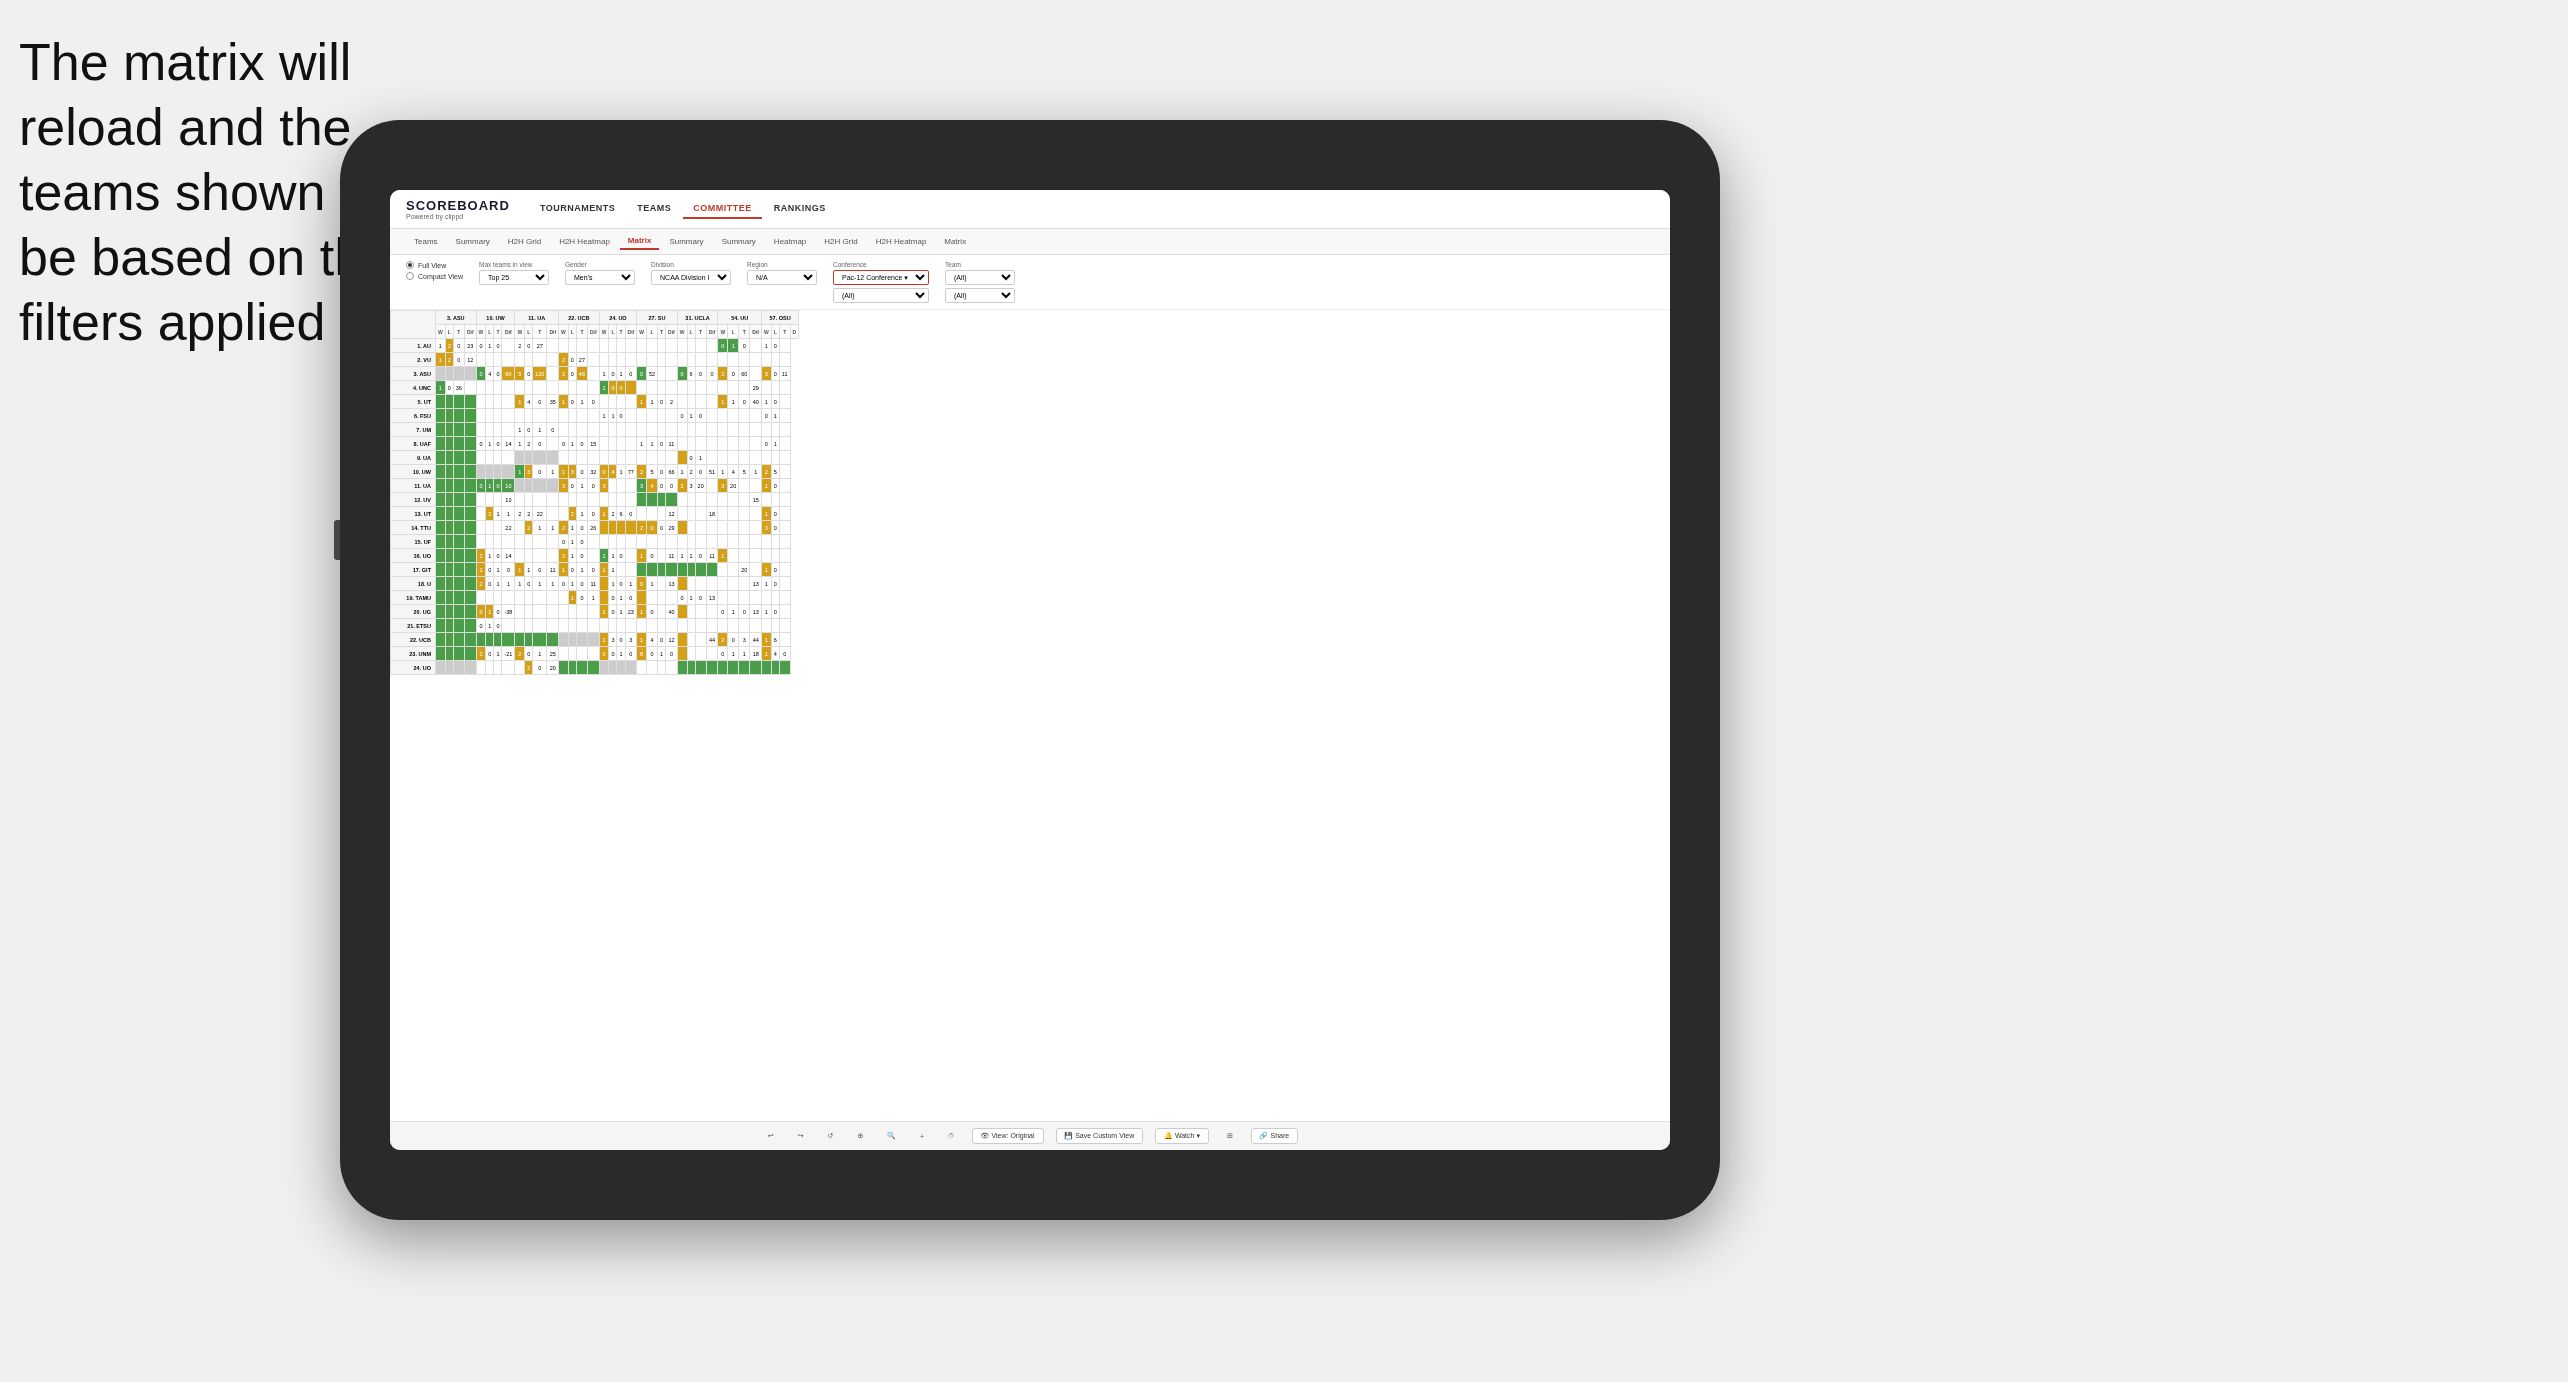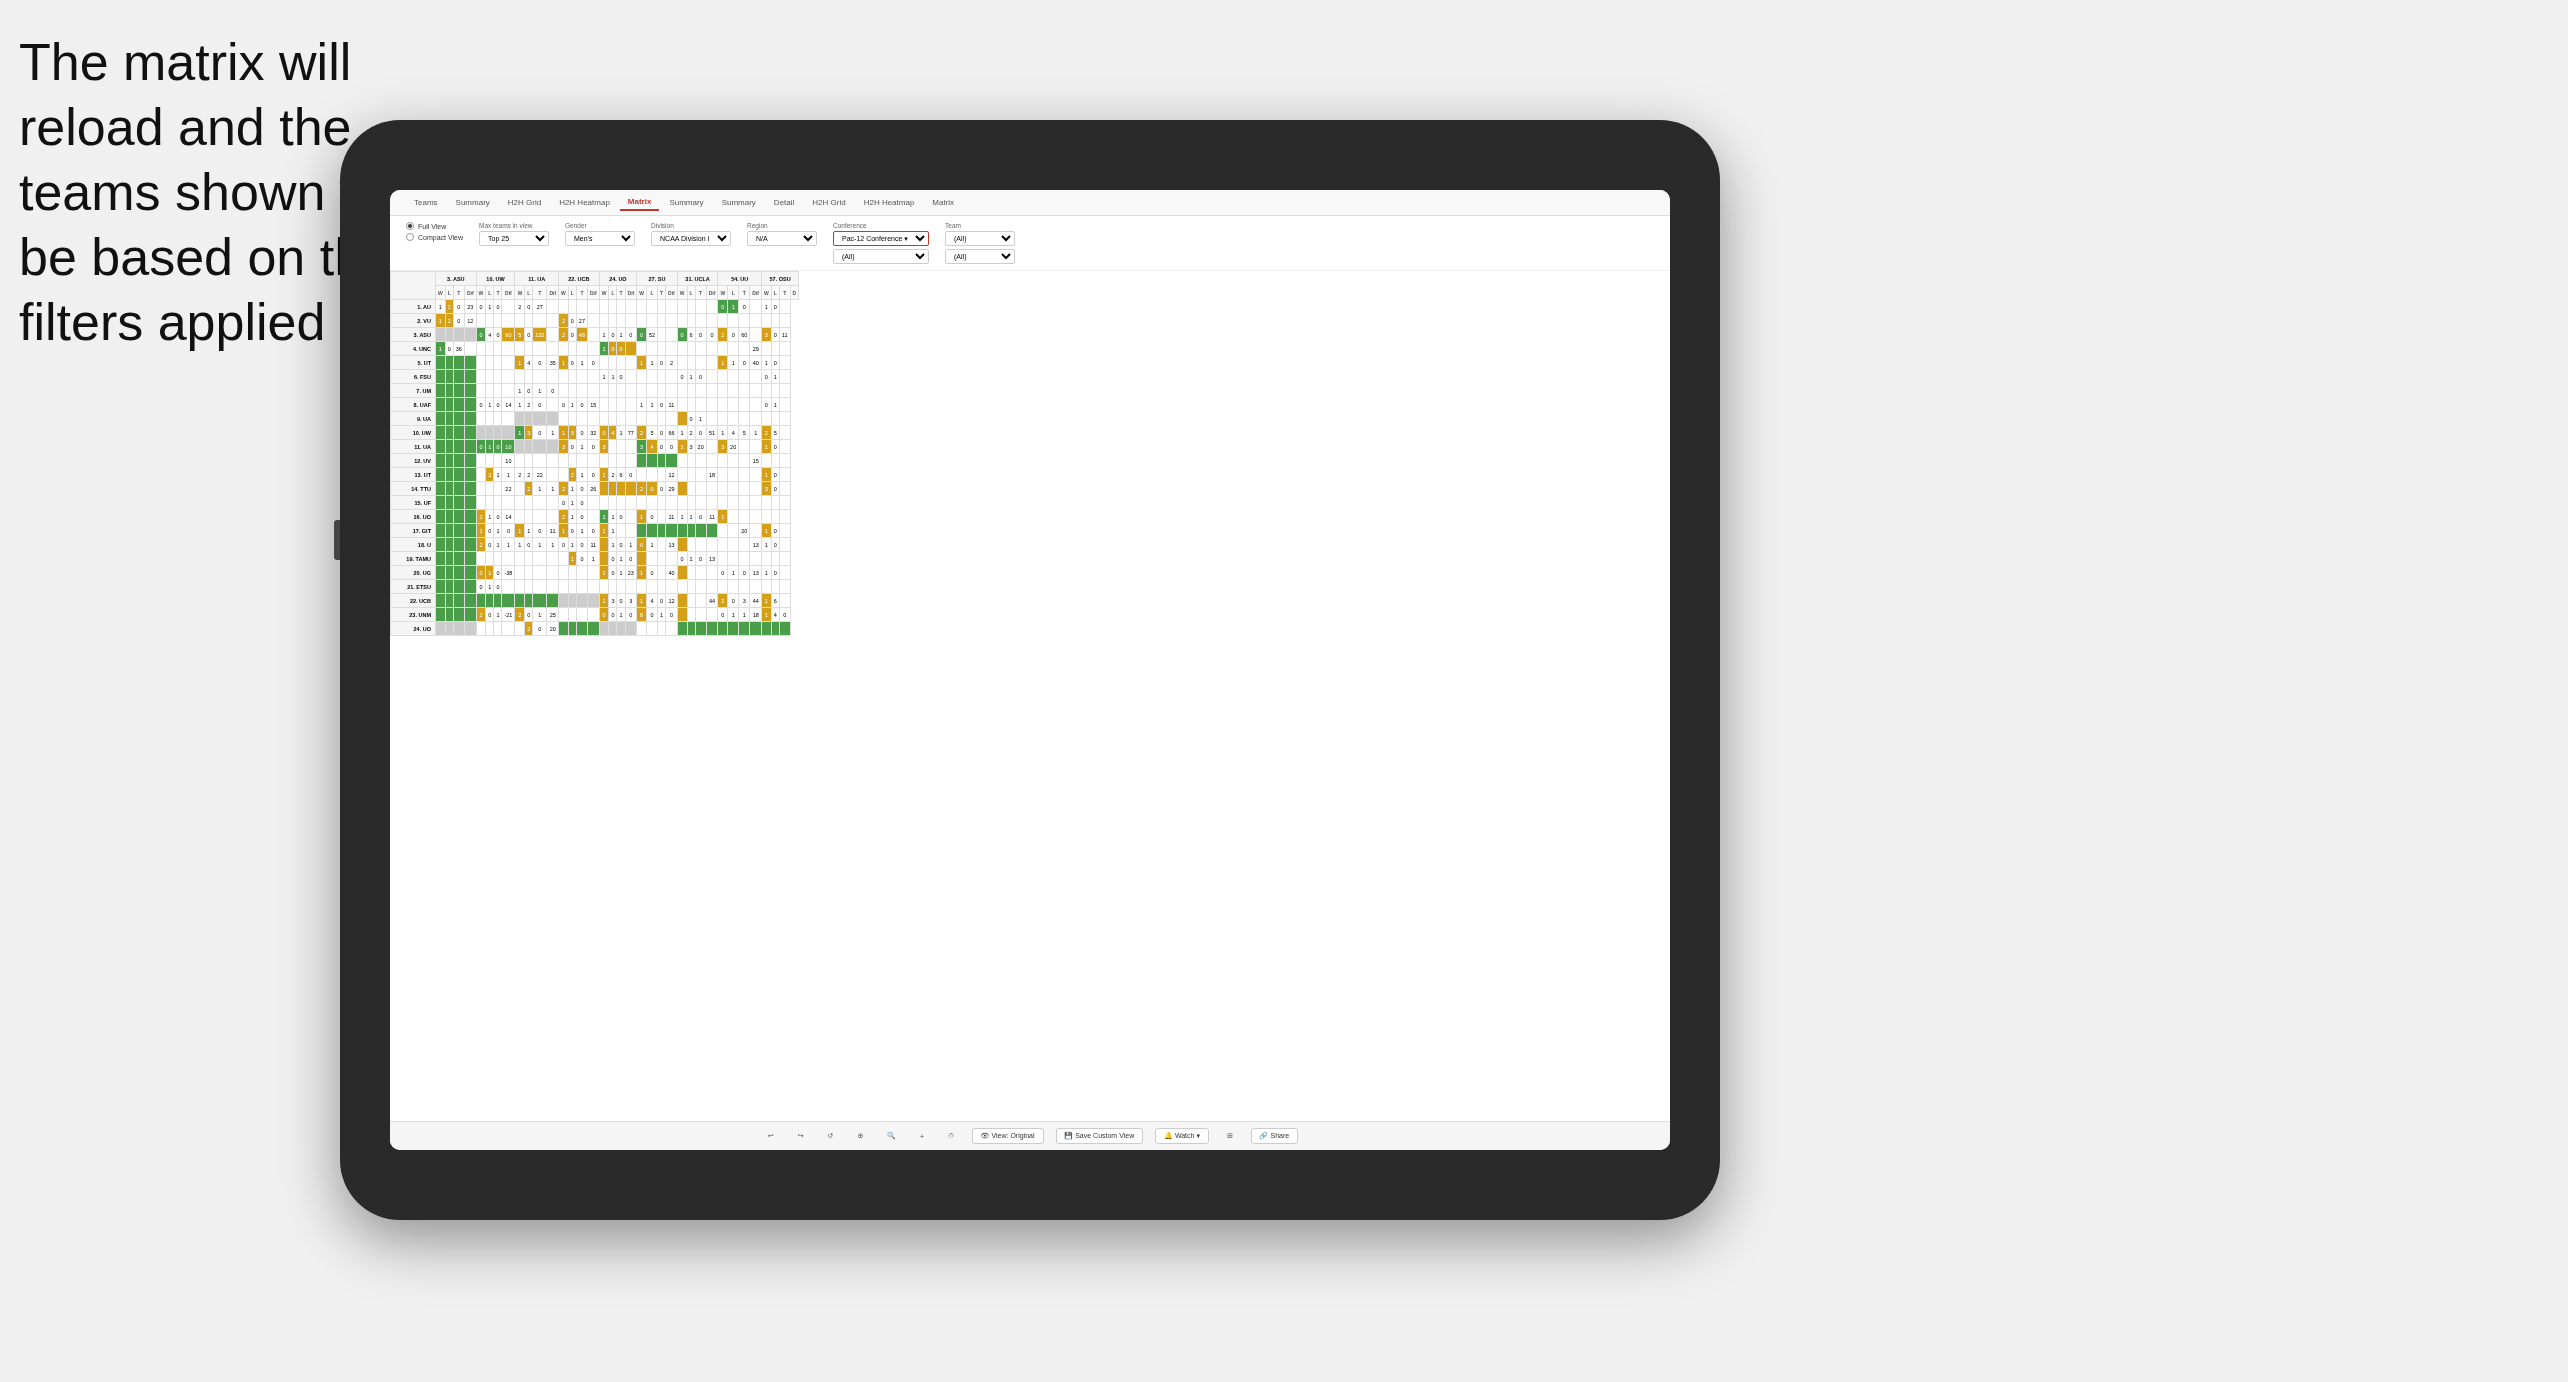--- a/index.html
+++ b/index.html
@@ -280,30 +280,42 @@
     </defs>
     <path d="M 50 30 Q 250 20 420 220" stroke="#e74c3c" stroke-width="4" fill="none" marker-end="url(#arrowhead)"></path>
   </svg>
 </div>
 
 <div class="tablet">
   <div class="tablet-side-button"></div>
 
   <div class="tablet-screen">
 
+    <div class="top-nav">
+      <div class="logo-area">
+        <span class="logo-title">SCOREBOARD</span>
+        <span class="logo-subtitle">Powered by clippd</span>
+      </div>
+      <div class="nav-items">
+        <div class="nav-item">TOURNAMENTS</div>
+        <div class="nav-item">TEAMS</div>
+        <div class="nav-item active">COMMITTEE</div>
+        <div class="nav-item">RANKINGS</div>
+      </div>
+    </div>
 
     <div class="sub-nav">
       <div class="sub-nav-item">Teams</div>
       <div class="sub-nav-item">Summary</div>
       <div class="sub-nav-item">H2H Grid</div>
       <div class="sub-nav-item">H2H Heatmap</div>
       <div class="sub-nav-item active">Matrix</div>
       <div class="sub-nav-item">Summary</div>
       <div class="sub-nav-item">Summary</div>
-      <div class="sub-nav-item">Detail</div>
+      <div class="sub-nav-item">Heatmap</div>
       <div class="sub-nav-item">H2H Grid</div>
       <div class="sub-nav-item">H2H Heatmap</div>
       <div class="sub-nav-item">Matrix</div>
     </div>
 
     <div class="filters-bar">
       <div class="view-options">
         <div class="radio-option">
           <div class="radio-dot selected"></div>
           <span>Full View</span>

